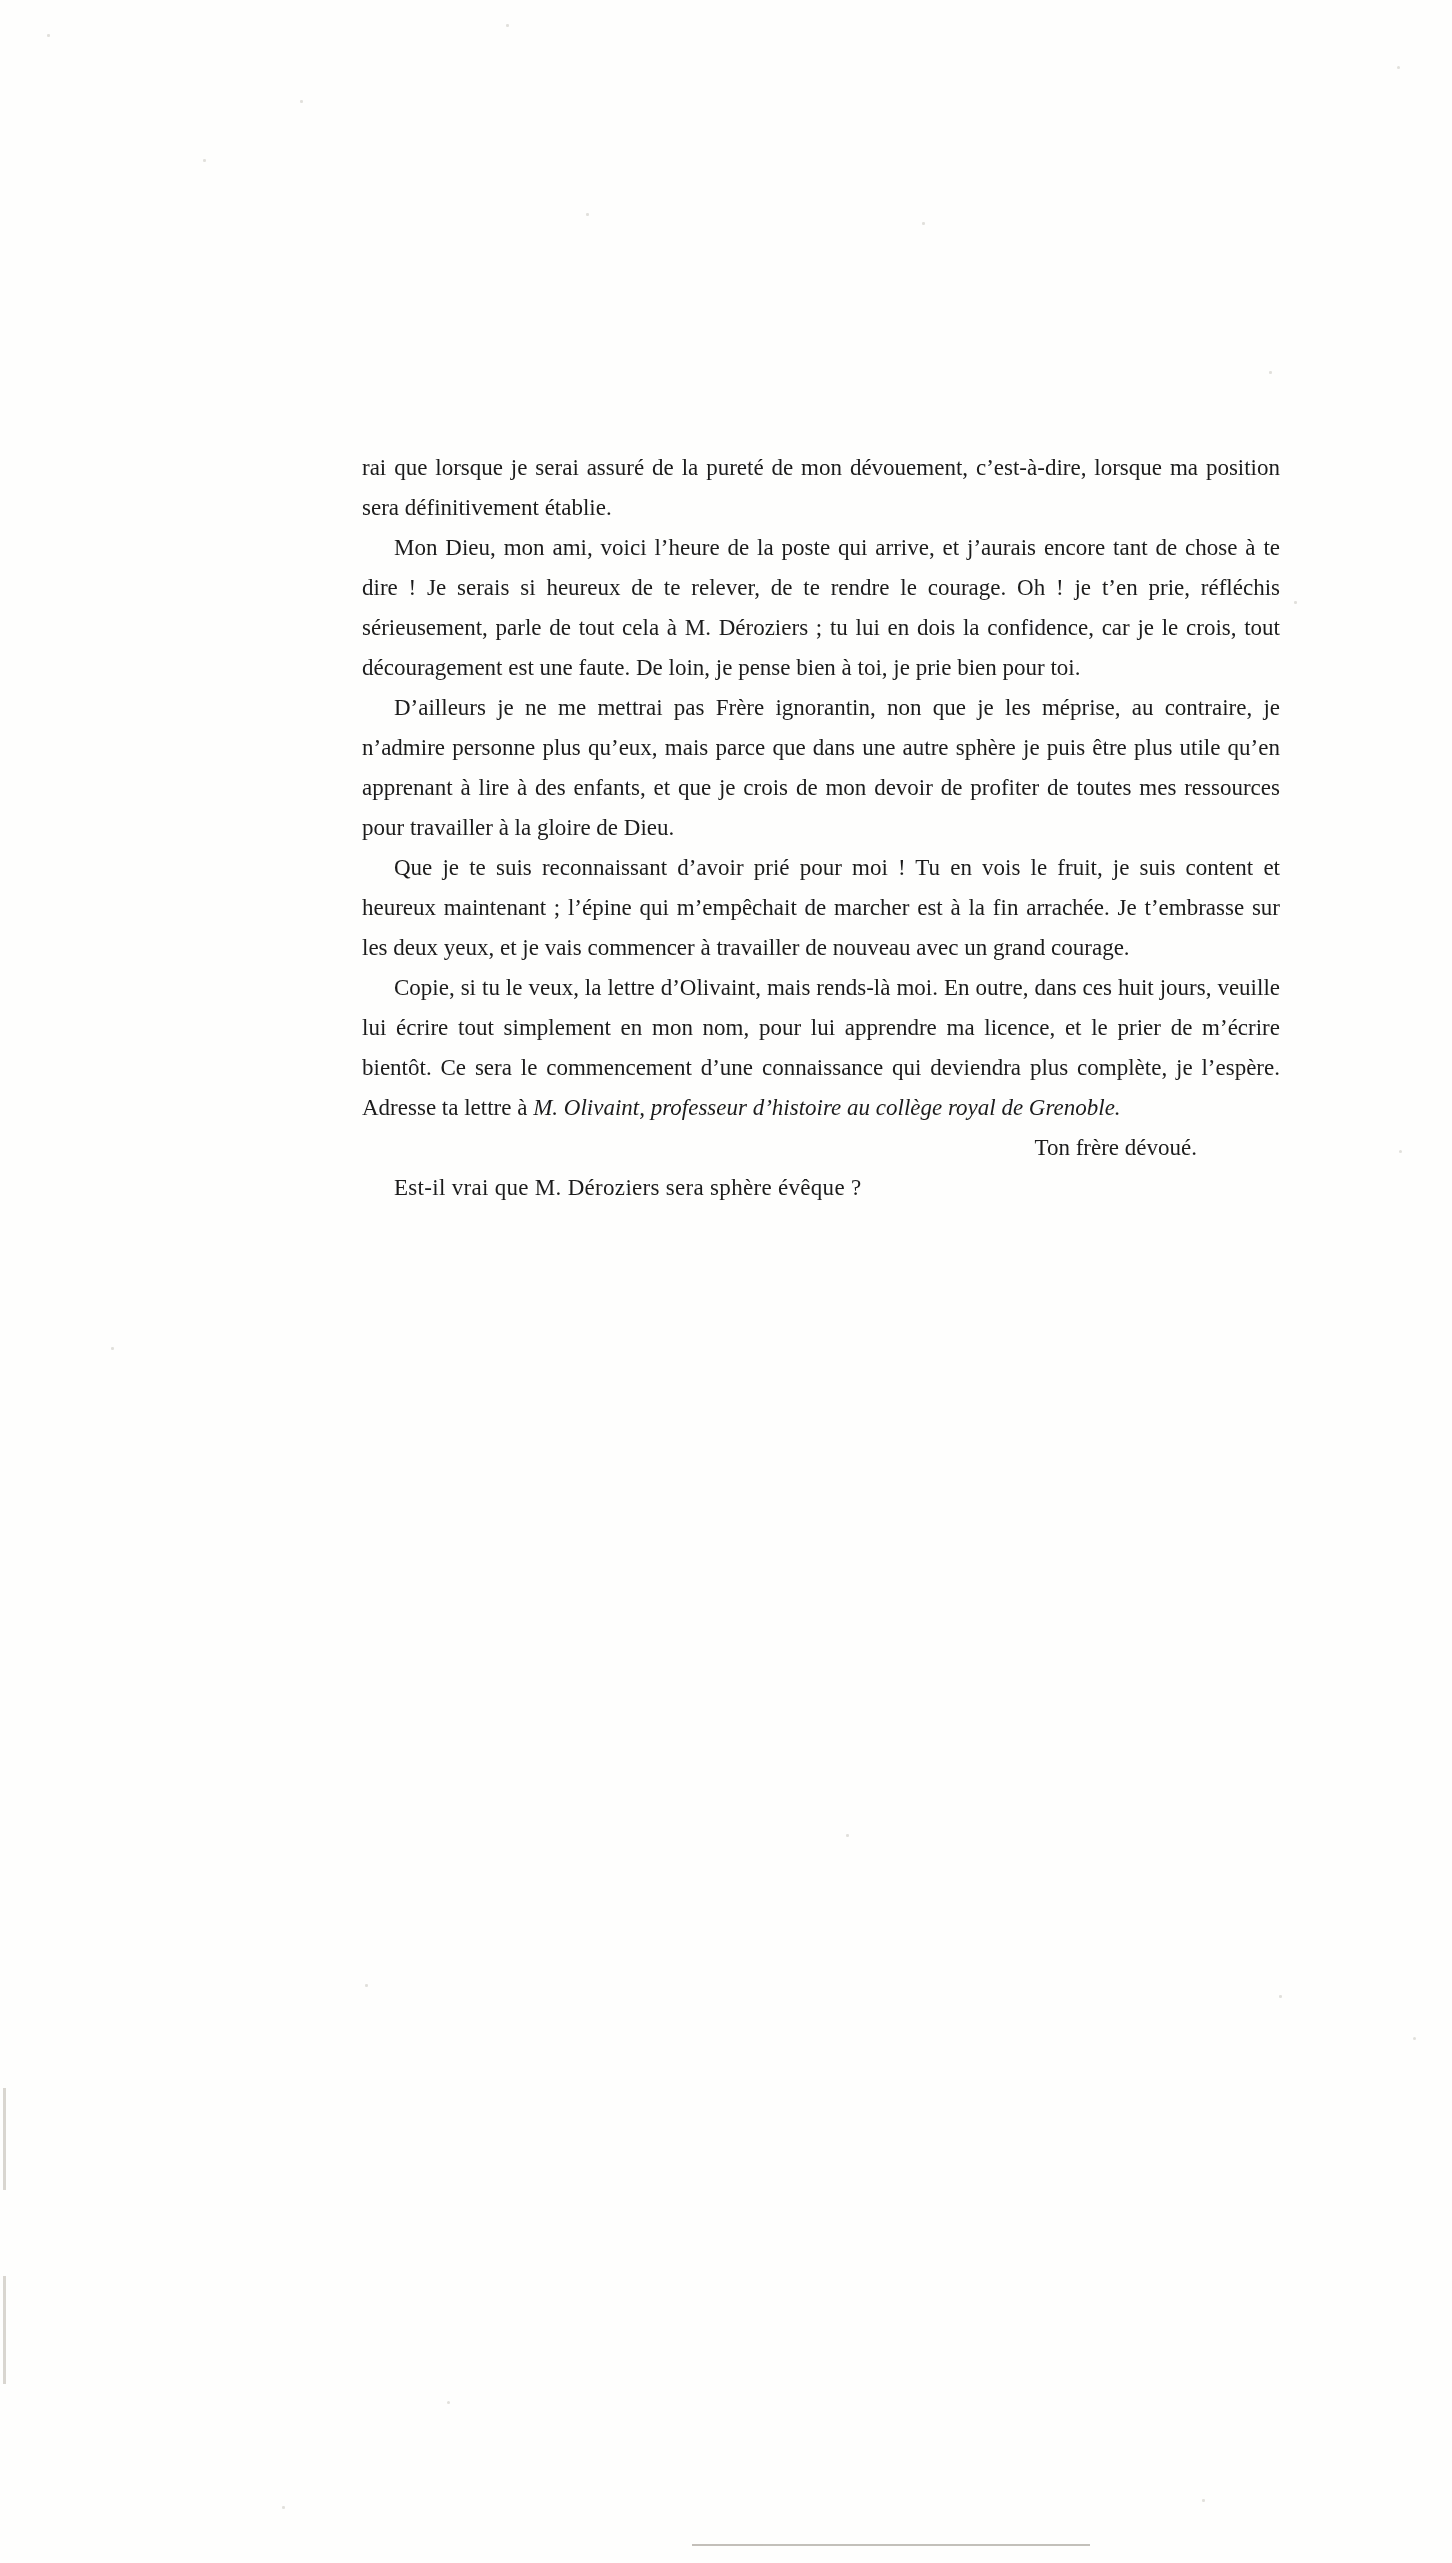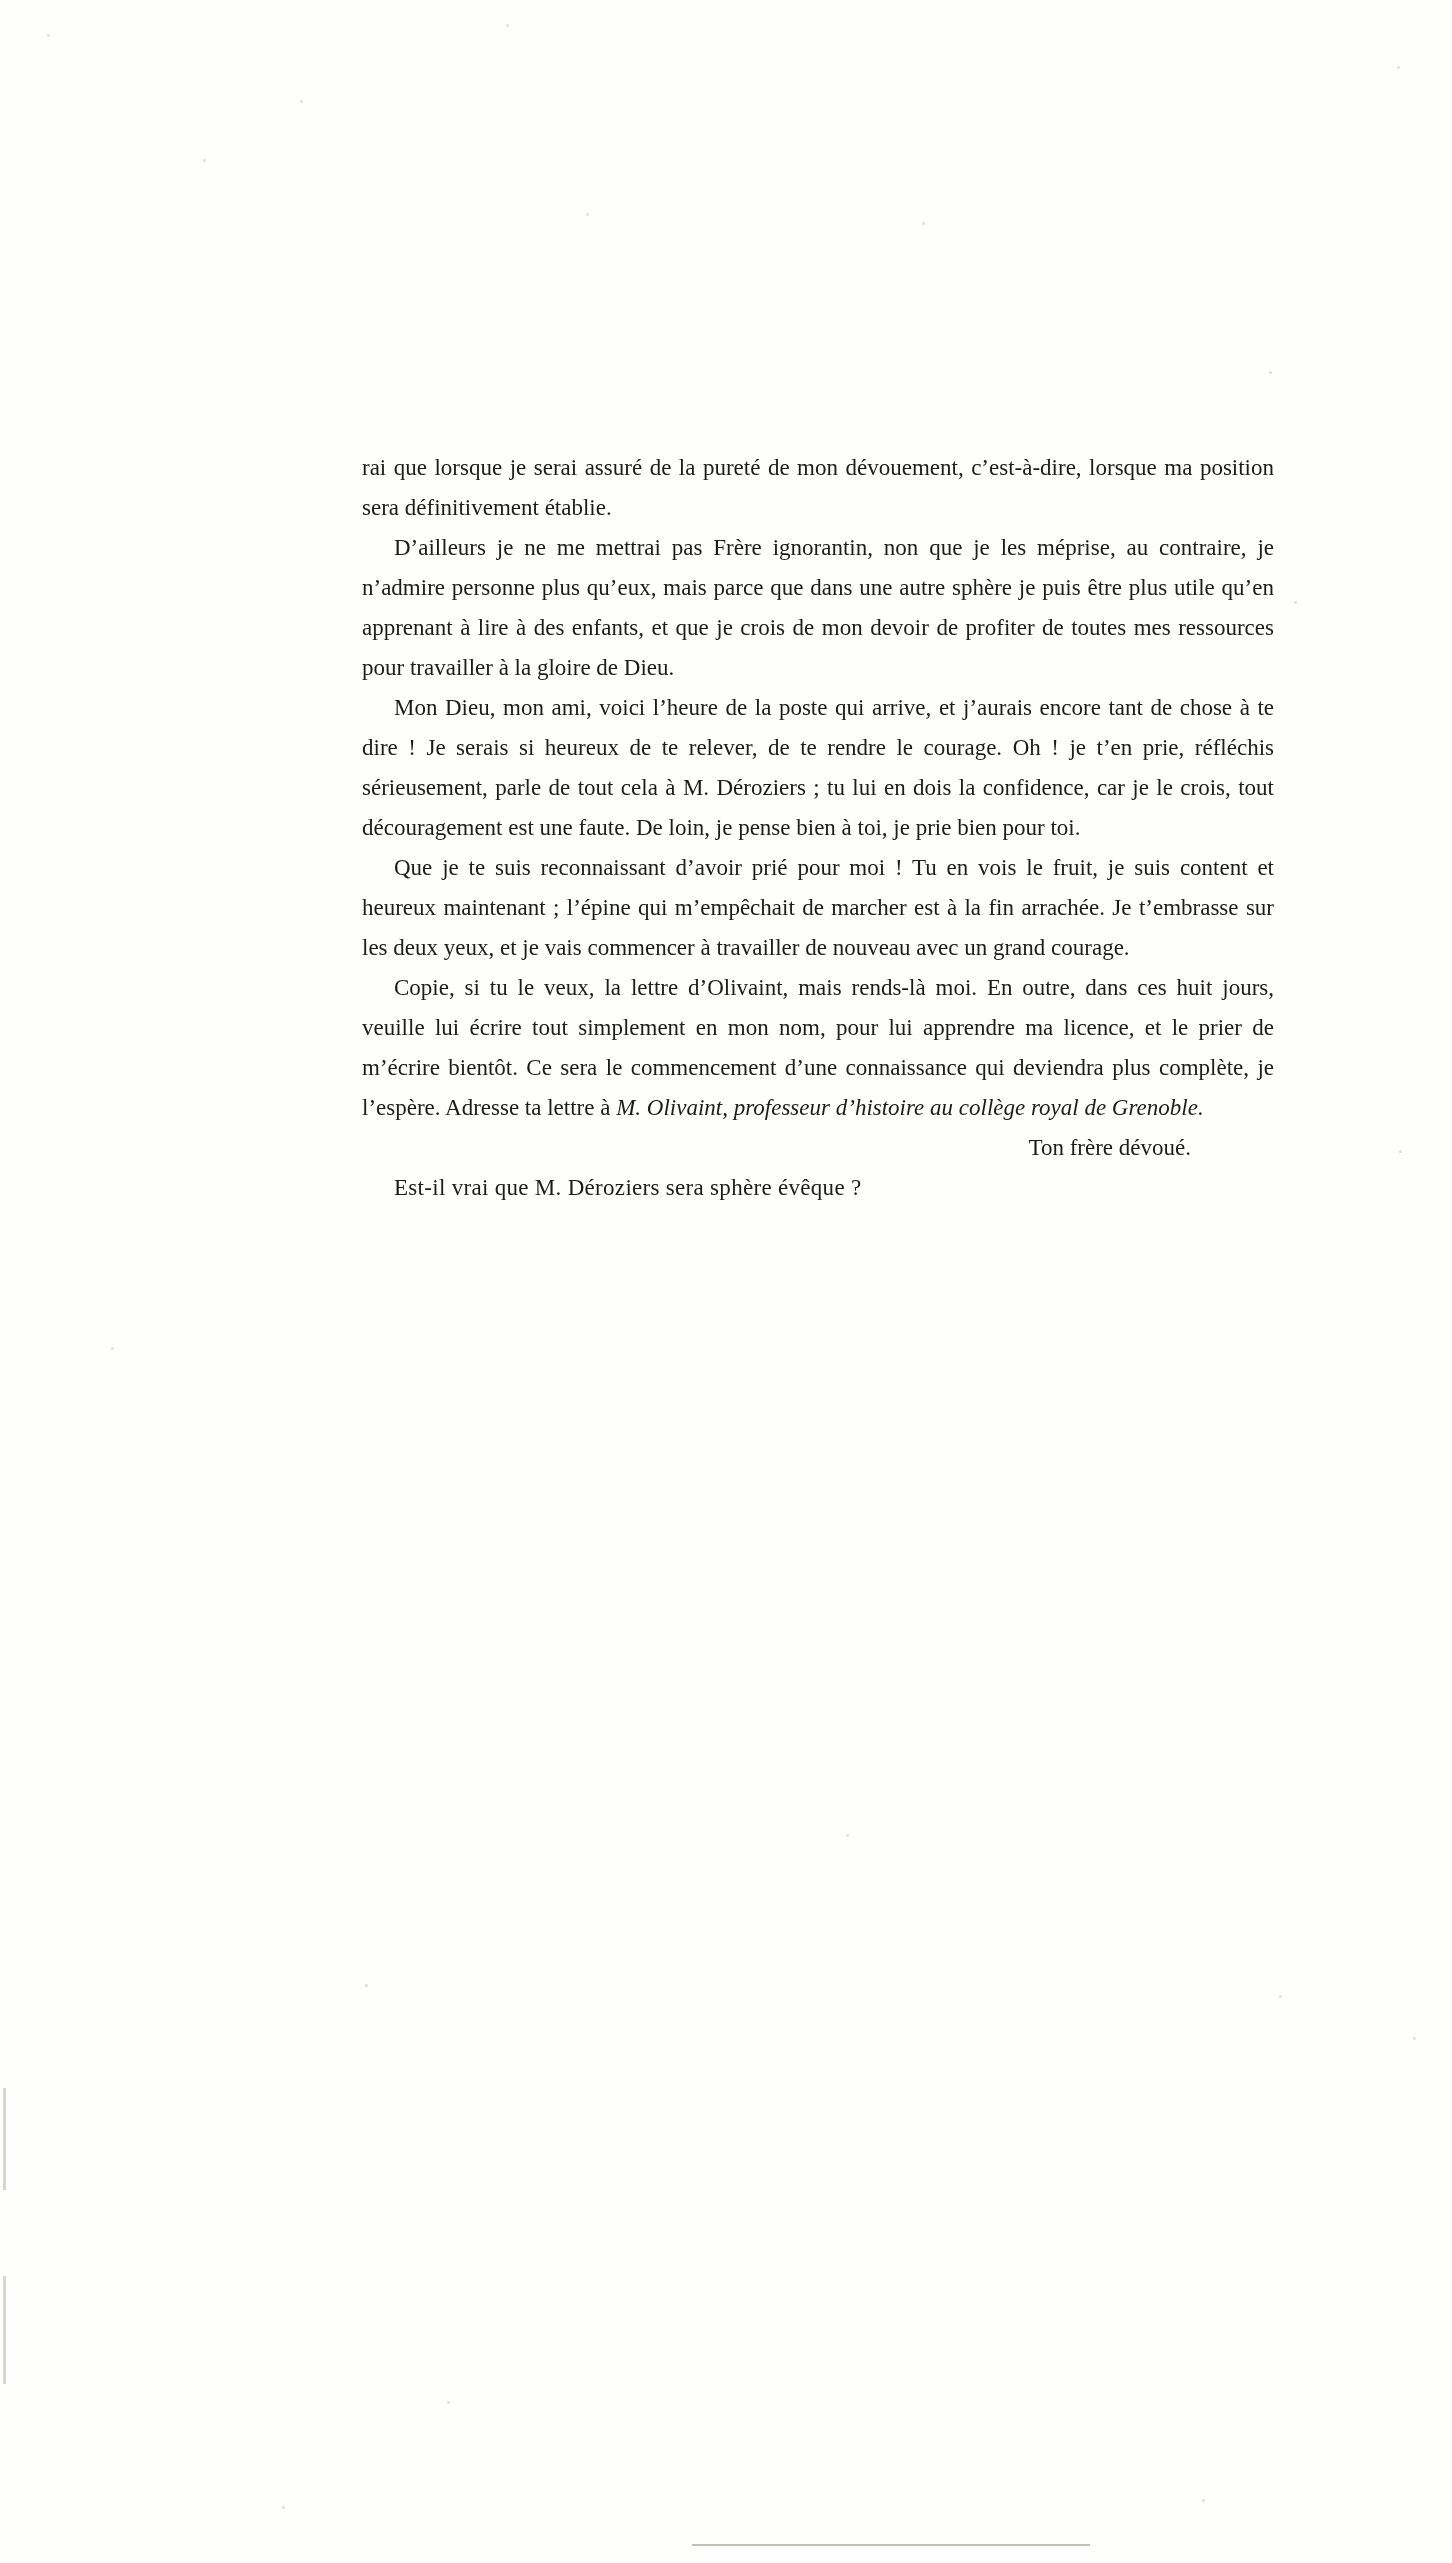--- a/index.html
+++ b/index.html
@@ -55,21 +55,21 @@
     left: 362px;
     top: 448px;
     width: 918px;
     font-size: 23px;
     line-height: 40px;
     color: #1c1c1c;
     text-align: justify;
     text-justify: inter-word;
   }
   .body-text p {
-    margin: 0 6px 0 0;
+    margin: 0 0 0 0;
     text-indent: 32px;
   }
   .body-text p.no-indent {
     text-indent: 0;
   }
   .sig {
     margin-top: 6.8px;
     text-align: right;
     text-indent: 0;
     padding-right: 83px;
@@ -130,22 +130,22 @@
   <div class="speckle" style="left:447px; top:2401px;width:3.4px; height:3.4px;"></div>
   <div class="speckle" style="left:282px; top:2506px;width:2.5px; height:2.5px;"></div>
   <div class="speckle" style="left:1202px;top:2499px;width:2.5px; height:2.5px;"></div>
 
   <div class="edge-mark" style="left:3.4px; top:2088px; width:2.5px; height:102px;"></div>
   <div class="edge-mark" style="left:3.4px; top:2276px; width:2.5px; height:108px;"></div>
 
 
   <div class="body-text">
     <p class="no-indent">rai que lorsque je serai assuré de la pureté de mon dévouement, c’est-à-dire, lorsque ma position sera définitivement établie.</p>
+    <p>Mon Dieu, mon ami, voici l’heure de la poste qui arrive, et j’aurais encore tant de chose à te dire ! Je serais si heureux de te relever, de te rendre le courage. Oh ! je t’en prie, réfléchis sérieusement, parle de tout cela à M. Déroziers ; tu lui en dois la confidence, car je le crois, tout découragement est une faute. De loin, je pense bien à toi, je prie bien pour toi.</p>
     <p>D’ailleurs je ne me mettrai pas Frère ignorantin, non que je les méprise, au contraire, je n’admire personne plus qu’eux, mais parce que dans une autre sphère je puis être plus utile qu’en apprenant à lire à des enfants, et que je crois de mon devoir de profiter de toutes mes ressources pour travailler à la gloire de Dieu.</p>
-    <p>Mon Dieu, mon ami, voici l’heure de la poste qui arrive, et j’aurais encore tant de chose à te dire ! Je serais si heureux de te relever, de te rendre le courage. Oh ! je t’en prie, réfléchis sérieusement, parle de tout cela à M. Déroziers ; tu lui en dois la confidence, car je le crois, tout découragement est une faute. De loin, je pense bien à toi, je prie bien pour toi.</p>
     <p>Que je te suis reconnaissant d’avoir prié pour moi ! Tu en vois le fruit, je suis content et heureux maintenant ; l’épine qui m’empêchait de marcher est à la fin arrachée. Je t’embrasse sur les deux yeux, et je vais commencer à travailler de nouveau avec un grand courage.</p>
     <p><span>Copie, si tu le veux, la lettre d’Olivaint, mais rends-là moi. En outre, dans ces huit jours, veuille lui écrire tout simplement en mon nom, pour lui apprendre ma licence, et le prier de m’écrire bientôt. Ce sera le commencement d’une connaissance qui deviendra plus complète, je l’espère. Adresse ta lettre à </span><em>M. Olivaint, professeur d’histoire au collège royal de Grenoble.</em></p>
     <p class="sig">Ton frère dévoué.</p>
     <p class="standalone">Est-il vrai que M. Déroziers sera sphère évêque ?</p>
   </div>
 
   <div class="bottom-rule">
     <span style="width:68px;"></span><span style="width:0;"></span>
   </div>
 

